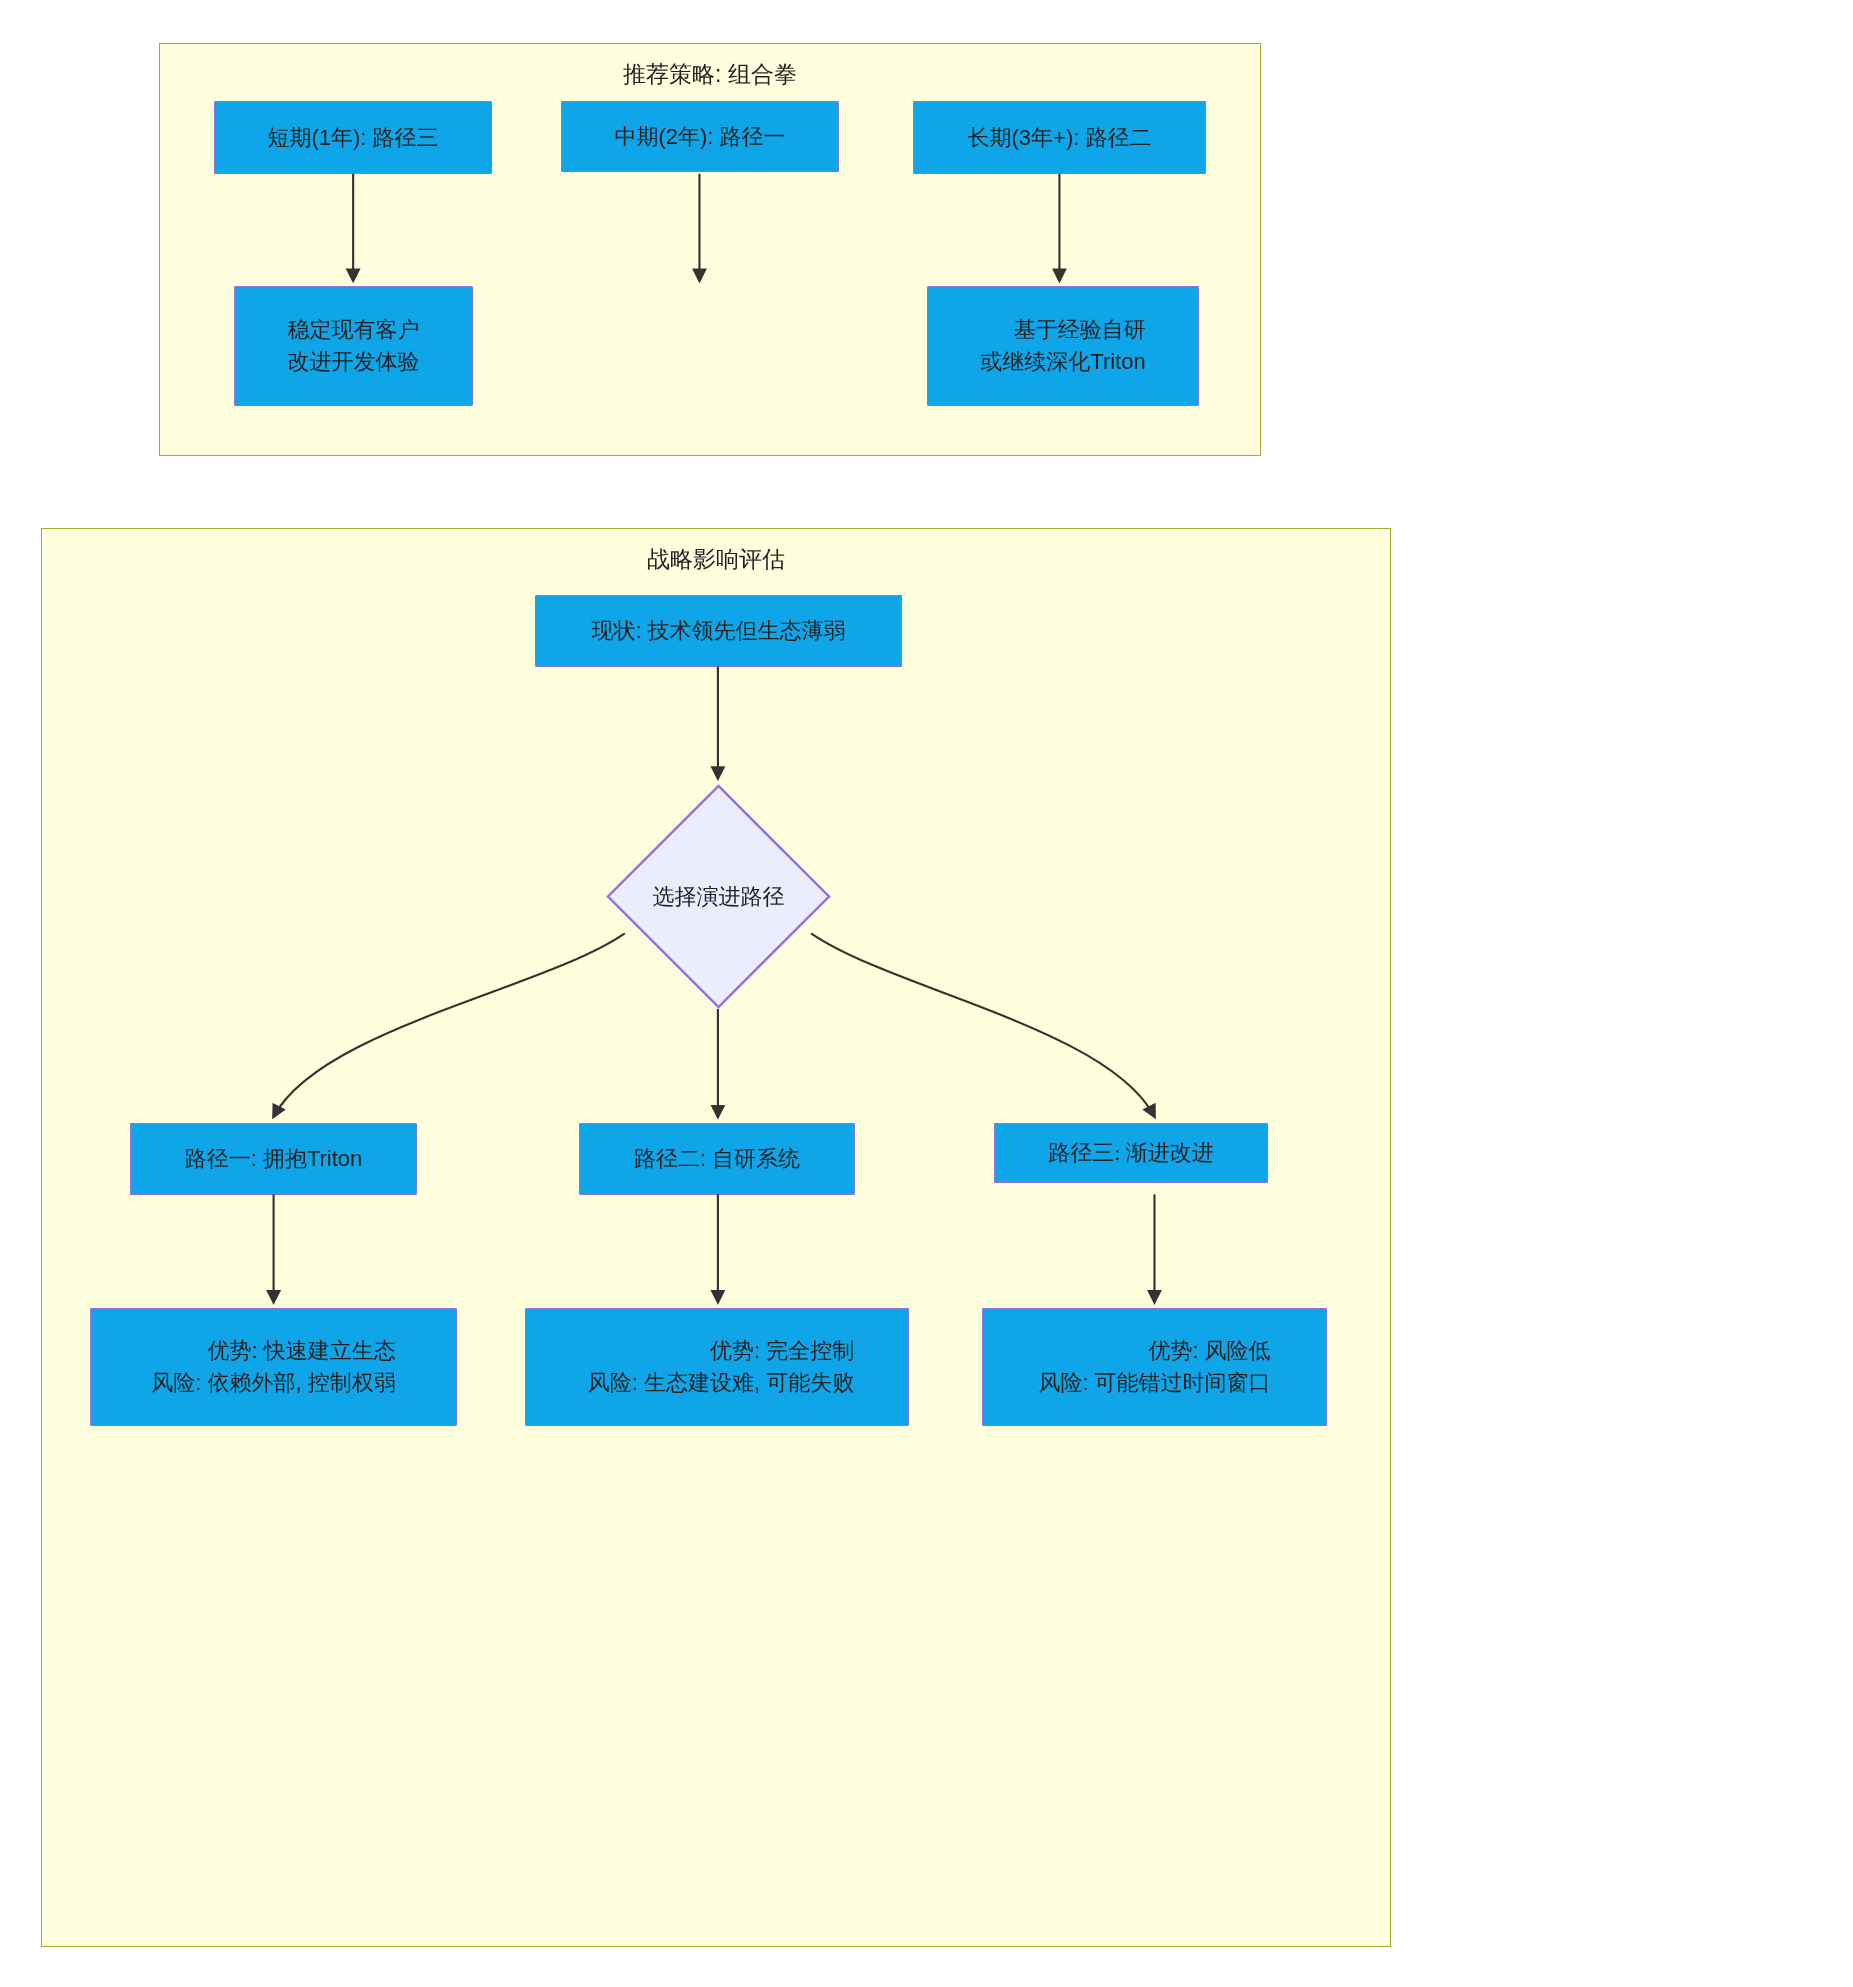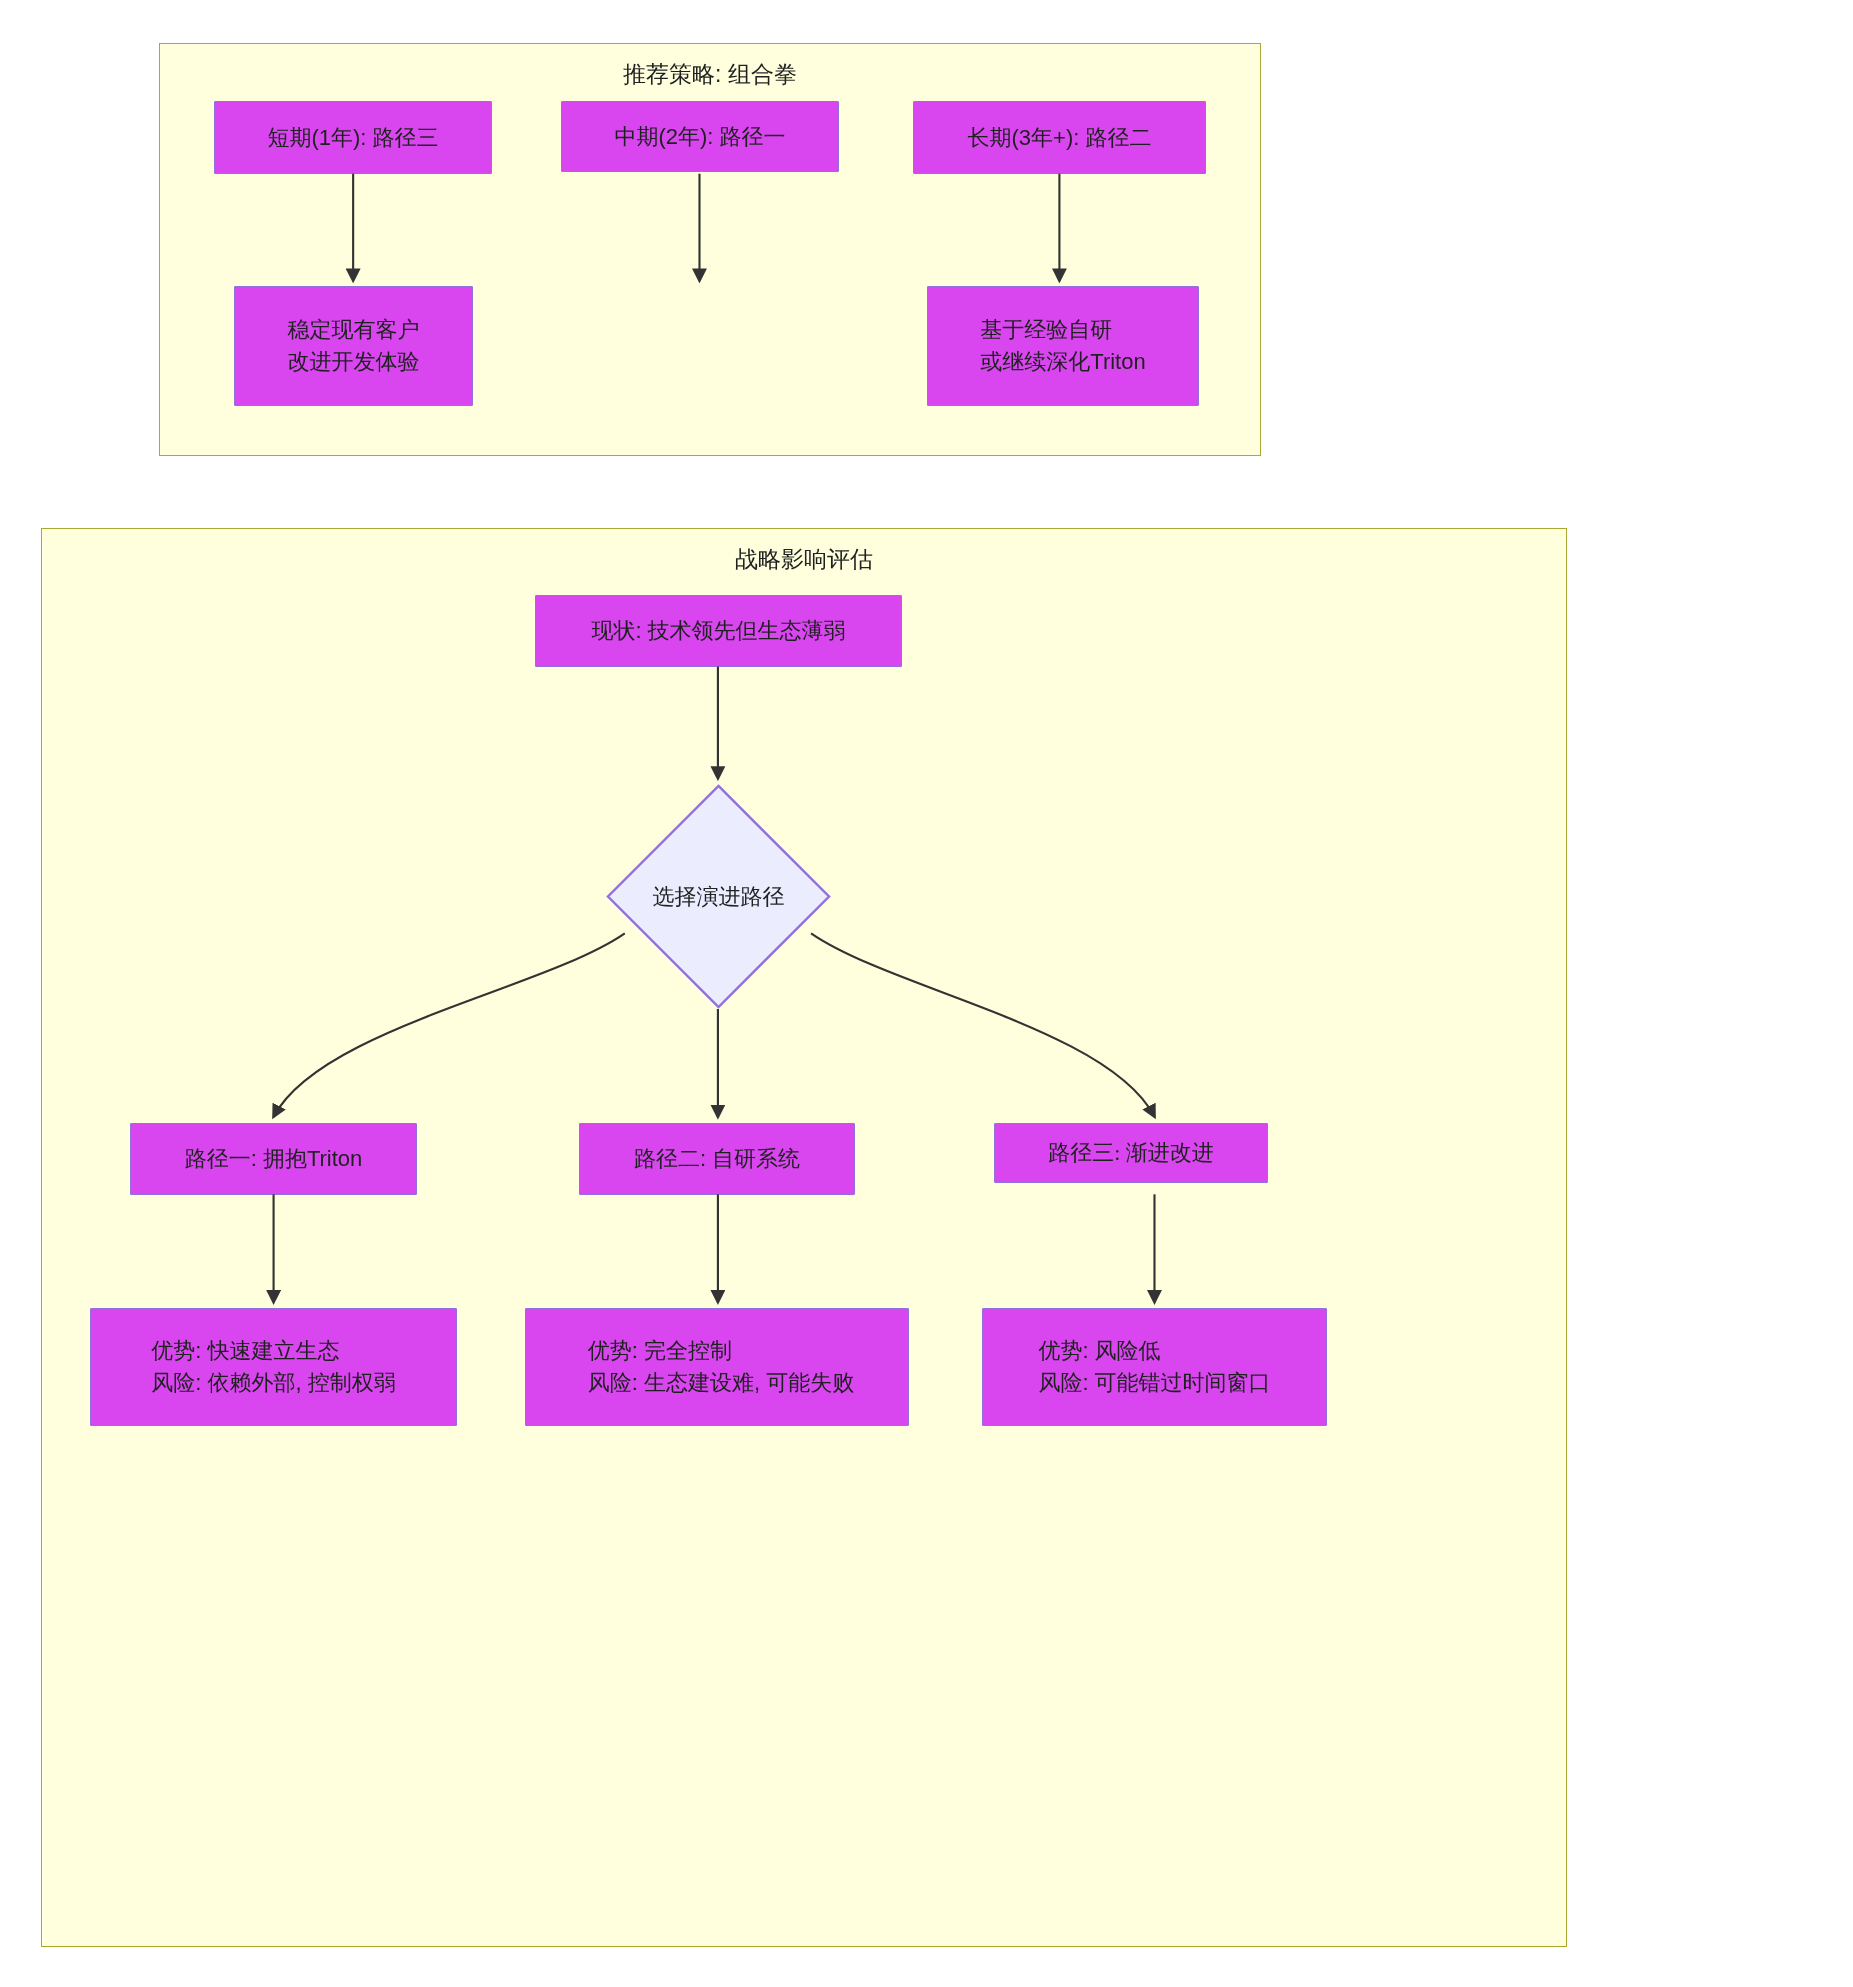--- a/index.html
+++ b/index.html
@@ -45,35 +45,35 @@
 
   #panel-strategy {
     left: 159px;
     top: 43px;
     width: 1102px;
     height: 413px;
   }
   #panel-impact {
     left: 41px;
     top: 528px;
-    width: 1526px;
+    width: 1350px;
     height: 1419px;
     padding-left: 22px;
   }
 
   
   .node {
     position: absolute;
-    background: #d946ef;
+    background: #0ea5e9;
     border: 1.9px solid #9370db;
     box-sizing: border-box;
     display: flex;
     align-items: center;
     justify-content: center;
-    text-align: left;
+    text-align: right;
     font-size: 22px;
     line-height: 1.45;
     color: #1f2020;
     border-radius: 1px;
   }
   .node .lines {
     display: block;
     white-space: pre-line;
     padding: 0 13.6px;
   }

